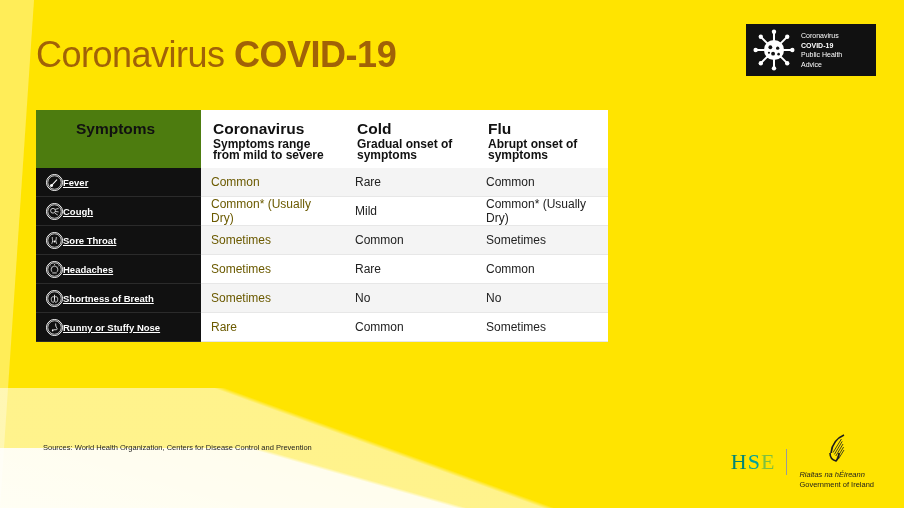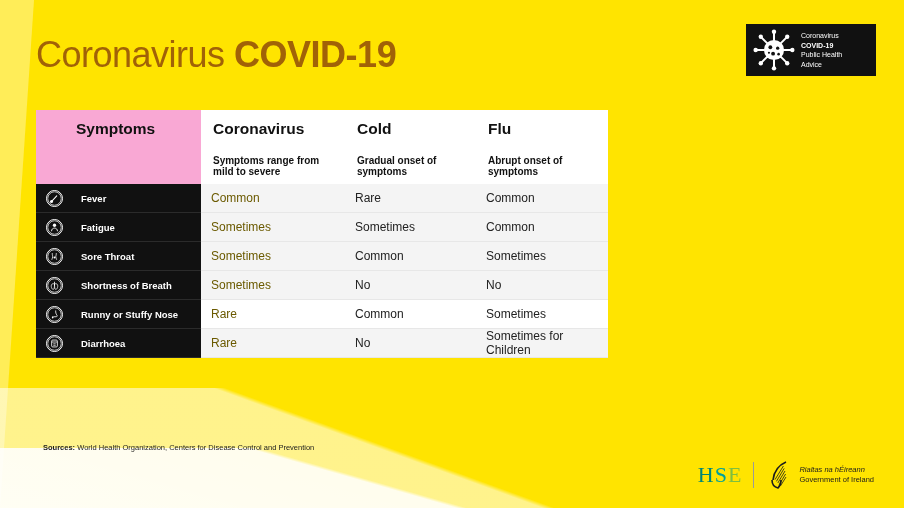--- a/index.html
+++ b/index.html
@@ -97,36 +97,36 @@
   .table col.c4 { width: 132px; }
 
   .table thead th {
     background: #fff;
     text-align: left;
     vertical-align: top;
     padding: 9px 10px 7px 12px;
     border: 0;
   }
   .table thead th.h-sym {
-    background: #f9a8d4;
+    background: #4d7c0f;
     padding-left: 40px;
   }
   .hd-title {
     font-size: 15.5px;
     font-weight: 700;
     color: #111;
     line-height: 19px;
     white-space: nowrap;
   }
   .hd-sub {
-    font-size: 10px;
+    font-size: 12px;
     font-weight: 700;
     color: #111;
     line-height: 11px;
-    margin-top: 17px;
+    margin-top: 1px;
   }
 
   .table tbody td {
     font-size: 12px;
     padding: 0 10px;
     height: 28px;
     vertical-align: middle;
     border-bottom: 1px solid #e7e7e7;
     color: #222;
   }
@@ -139,41 +139,42 @@
     border-bottom: 1px solid #2b2b2b;
   }
   .table tbody tr.shade td { background: #f4f4f4; }
   .table tbody tr.shade td:first-child { background: #111; }
   .table tbody tr td.col-cv { color: #5a4b00; }
   .table tbody tr td.col-cv { color: #6b5a00; }
 
   .sym-cell {
     display: flex;
     align-items: center;
-    gap: 18px;
+    gap: 0;
+    text-decoration: underline;
   }
   .sym-icon {
     width: 15px;
     height: 15px;
     border-radius: 50%;
     border: 1px solid #fff;
     flex: none;
     display: block;
   }
 
   
   .sources {
     position: absolute;
     left: 36px;
     top: 442px;
     font-size: 7.5px;
     color: #1c1c1c;
     line-height: 11px;
   }
-  .sources .lbl { font-weight: 700; padding-left: 7px; }
+  .sources .lbl { font-weight: 400; padding-left: 7px; }
 
   
   .footer-logos {
     position: absolute;
     right: 30px;
     bottom: 18px;
     display: flex;
     align-items: center;
     gap: 12px;
   }
@@ -193,20 +194,21 @@
   .hse-logo .letter.e { color: #7fbf3f; }
   .divider-v {
     width: 1px;
     height: 26px;
     background: #9a9a9a;
   }
   .gov-logo {
     display: flex;
     align-items: center;
     gap: 7px;
+    flex-direction: column;
   }
   .harp {
     width: 26px;
     height: 30px;
     flex: none;
   }
   .gov-text {
     font-size: 7.5px;
     line-height: 10px;
     color: #1c1c1c;
@@ -304,55 +306,75 @@
             <circle cx="6" cy="14" r="2" fill="#fff"></circle>
           </svg>
           <span>Fever</span>
         </div>
       </td>
       <td class="col-cv">Common</td>
       <td>Rare</td>
       <td>Common</td>
     </tr>
 
-
-    <tr class="shade">
-      <td>
-        <div class="sym-cell">
-          <svg class="sym-icon" viewBox="0 0 20 20">
-            <circle cx="10" cy="10" r="9" fill="none" stroke="#fff" stroke-width="1"></circle>
-            <circle cx="10" cy="7" r="2.2" fill="#fff"></circle>
-            <path d="M6 15c0-2.6 1.8-4.2 4-4.2s4 1.6 4 4.2" fill="none" stroke="#fff" stroke-width="1.2"></path>
-          </svg>
-          <span>Fatigue</span>
-        </div>
-      </td>
-      <td class="col-cv">Sometimes</td>
-      <td>Sometimes</td>
-      <td>Common</td>
-    </tr>
+    <tr>
+      <td>
+        <div class="sym-cell">
+          <svg class="sym-icon" viewBox="0 0 20 20">
+            <circle cx="10" cy="10" r="9" fill="none" stroke="#fff" stroke-width="1"></circle>
+            <circle cx="8" cy="9" r="3.2" fill="none" stroke="#fff" stroke-width="1"></circle>
+            <line x1="11.5" y1="7" x2="15" y2="6" stroke="#fff" stroke-width="1" stroke-linecap="round"></line>
+            <line x1="11.5" y1="10" x2="15" y2="10.5" stroke="#fff" stroke-width="1" stroke-linecap="round"></line>
+            <line x1="11" y1="12.5" x2="14" y2="14.5" stroke="#fff" stroke-width="1" stroke-linecap="round"></line>
+          </svg>
+          <span>Cough</span>
+        </div>
+      </td>
+      <td class="col-cv">Common* (Usually Dry)</td>
+      <td>Mild</td>
+      <td>Common* (Usually Dry)</td>
+    </tr>
+
 
 
     <tr class="shade">
       <td>
         <div class="sym-cell">
           <svg class="sym-icon" viewBox="0 0 20 20">
             <circle cx="10" cy="10" r="9" fill="none" stroke="#fff" stroke-width="1"></circle>
             <path d="M7 5.5c0 3 .6 3.8.6 5.2 0 1.6-1.2 2.2-1.2 3.6" fill="none" stroke="#fff" stroke-width="1.1"></path>
             <path d="M12.4 5.5c0 3-.7 3.8-.7 5.2 0 1.6 1.2 2.2 1.2 3.6" fill="none" stroke="#fff" stroke-width="1.1"></path>
             <circle cx="10" cy="11.4" r="1.3" fill="#fff"></circle>
           </svg>
           <span>Sore Throat</span>
         </div>
       </td>
       <td class="col-cv">Sometimes</td>
       <td>Common</td>
       <td>Sometimes</td>
     </tr>
 
+    <tr>
+      <td>
+        <div class="sym-cell">
+          <svg class="sym-icon" viewBox="0 0 20 20">
+            <circle cx="10" cy="10" r="9" fill="none" stroke="#fff" stroke-width="1"></circle>
+            <path d="M6.5 13c-.6-1-.9-2-.9-3.1C5.6 7.4 7.6 5.5 10 5.5s4.4 1.9 4.4 4.4c0 1.1-.3 2.1-.9 3.1" fill="none" stroke="#fff" stroke-width="1.1"></path>
+            <line x1="7" y1="14.6" x2="13" y2="14.6" stroke="#fff" stroke-width="1.1"></line>
+            <line x1="10" y1="2.8" x2="10" y2="4.2" stroke="#fff" stroke-width="1"></line>
+            <line x1="4.6" y1="5.2" x2="5.6" y2="6.1" stroke="#fff" stroke-width="1"></line>
+            <line x1="15.4" y1="5.2" x2="14.4" y2="6.1" stroke="#fff" stroke-width="1"></line>
+          </svg>
+          <span>Headaches</span>
+        </div>
+      </td>
+      <td class="col-cv">Sometimes</td>
+      <td>Rare</td>
+      <td>Common</td>
+    </tr>
 
     <tr class="shade">
       <td>
         <div class="sym-cell">
           <svg class="sym-icon" viewBox="0 0 20 20">
             <circle cx="10" cy="10" r="9" fill="none" stroke="#fff" stroke-width="1"></circle>
             <line x1="10" y1="5" x2="10" y2="10.5" stroke="#fff" stroke-width="1.1"></line>
             <path d="M10 8.2C8.6 7 6.2 7.6 5.8 9.6c-.4 2 .2 4.2 1.4 5.2 1 .8 2.2.2 2.4-1 .2-1.1.4-3 .4-5.6z" fill="none" stroke="#fff" stroke-width="1"></path>
             <path d="M10 8.2c1.4-1.2 3.8-.6 4.2 1.4.4 2-.2 4.2-1.4 5.2-1 .8-2.2.2-2.4-1-.2-1.1-.4-3-.4-5.6z" fill="none" stroke="#fff" stroke-width="1"></path>
           </svg>
@@ -373,37 +395,20 @@
             <path d="M7.6 15.2c.9 0 1.4-.7 1-1.6-.2-.5-1-1.6-1-1.6s-.8 1.1-1 1.6c-.4.9.1 1.6 1 1.6z" fill="#fff"></path>
           </svg>
           <span>Runny or Stuffy Nose</span>
         </div>
       </td>
       <td class="col-cv">Rare</td>
       <td>Common</td>
       <td>Sometimes</td>
     </tr>
 
-    <tr class="shade">
-      <td>
-        <div class="sym-cell">
-          <svg class="sym-icon" viewBox="0 0 20 20">
-            <circle cx="10" cy="10" r="9" fill="none" stroke="#fff" stroke-width="1"></circle>
-            <rect x="6.2" y="5.4" width="7.6" height="9.2" rx="1.4" fill="none" stroke="#fff" stroke-width="1.1"></rect>
-            <line x1="6.2" y1="8" x2="13.8" y2="8" stroke="#fff" stroke-width="1"></line>
-            <line x1="8.4" y1="10.4" x2="11.6" y2="10.4" stroke="#fff" stroke-width="1"></line>
-            <line x1="8.4" y1="12.4" x2="11.6" y2="12.4" stroke="#fff" stroke-width="1"></line>
-          </svg>
-          <span>Diarrhoea</span>
-        </div>
-      </td>
-      <td class="col-cv">Rare</td>
-      <td>No</td>
-      <td>Sometimes for Children</td>
-    </tr>
 
 
   </tbody>
 </table>
 
 <div class="sources">
   <span class="lbl">Sources:</span>
   <span>World Health Organization, Centers for Disease Control and Prevention</span>
 </div>
 

